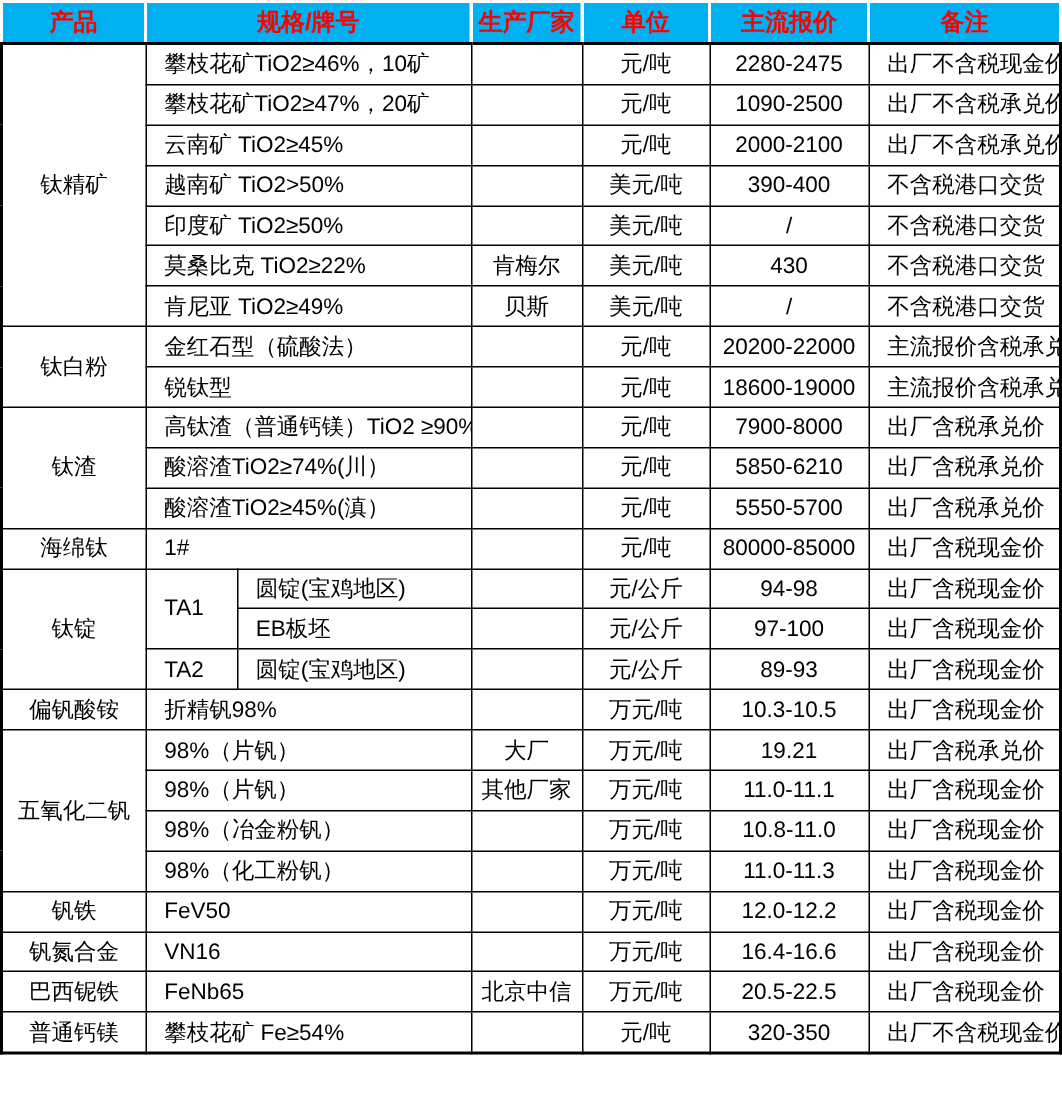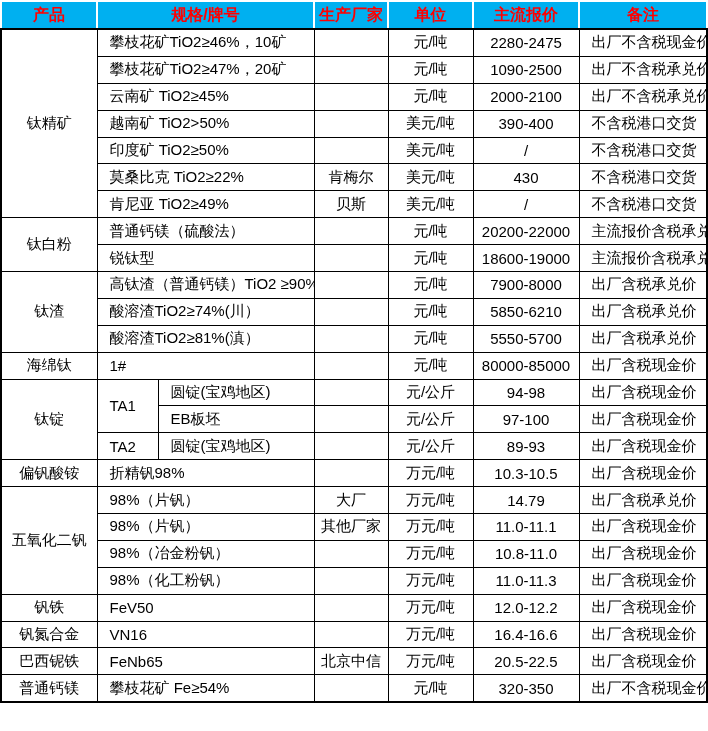--- a/index.html
+++ b/index.html
@@ -117,21 +117,21 @@
         </tr>
         <tr>
           <td colspan="2" class="l">肯尼亚 TiO2≥49%</td>
           <td class="c">贝斯</td>
           <td class="c">美元/吨</td>
           <td class="c">/</td>
           <td class="l">不含税港口交货</td>
         </tr>
         <tr>
           <td rowspan="2" class="c">钛白粉</td>
-          <td colspan="2" class="l">普通钙镁（硫酸法）</td>
+          <td colspan="2" class="l">金红石型（硫酸法）</td>
           <td class="c"></td>
           <td class="c">元/吨</td>
           <td class="c">20200-22000</td>
           <td class="l">主流报价含税承兑</td>
         </tr>
         <tr>
           <td colspan="2" class="l">锐钛型</td>
           <td class="c"></td>
           <td class="c">元/吨</td>
           <td class="c">18600-19000</td>
@@ -146,21 +146,21 @@
           <td class="l">出厂含税承兑价</td>
         </tr>
         <tr>
           <td colspan="2" class="l">酸溶渣TiO2≥74%(川）</td>
           <td class="c"></td>
           <td class="c">元/吨</td>
           <td class="c">5850-6210</td>
           <td class="l">出厂含税承兑价</td>
         </tr>
         <tr>
-          <td colspan="2" class="l">酸溶渣TiO2≥81%(滇）</td>
+          <td colspan="2" class="l">酸溶渣TiO2≥45%(滇）</td>
           <td class="c"></td>
           <td class="c">元/吨</td>
           <td class="c">5550-5700</td>
           <td class="l">出厂含税承兑价</td>
         </tr>
         <tr>
           <td class="c">海绵钛</td>
           <td colspan="2" class="l">1#</td>
           <td class="c"></td>
           <td class="c">元/吨</td>
@@ -197,21 +197,21 @@
           <td class="c"></td>
           <td class="c">万元/吨</td>
           <td class="c">10.3-10.5</td>
           <td class="l">出厂含税现金价</td>
         </tr>
         <tr>
           <td rowspan="4" class="c">五氧化二钒</td>
           <td colspan="2" class="l">98%（片钒）</td>
           <td class="c">大厂</td>
           <td class="c">万元/吨</td>
-          <td class="c">14.79</td>
+          <td class="c">19.21</td>
           <td class="l">出厂含税承兑价</td>
         </tr>
         <tr>
           <td colspan="2" class="l">98%（片钒）</td>
           <td class="c">其他厂家</td>
           <td class="c">万元/吨</td>
           <td class="c">11.0-11.1</td>
           <td class="l">出厂含税现金价</td>
         </tr>
         <tr>

